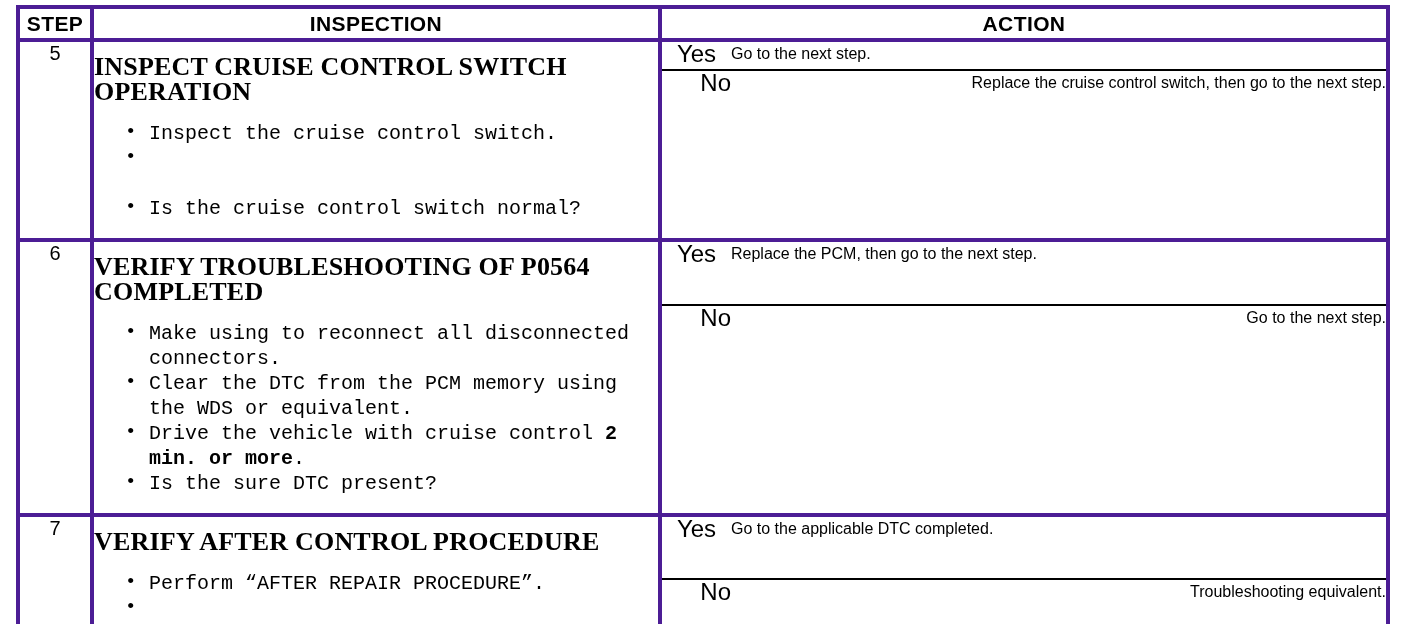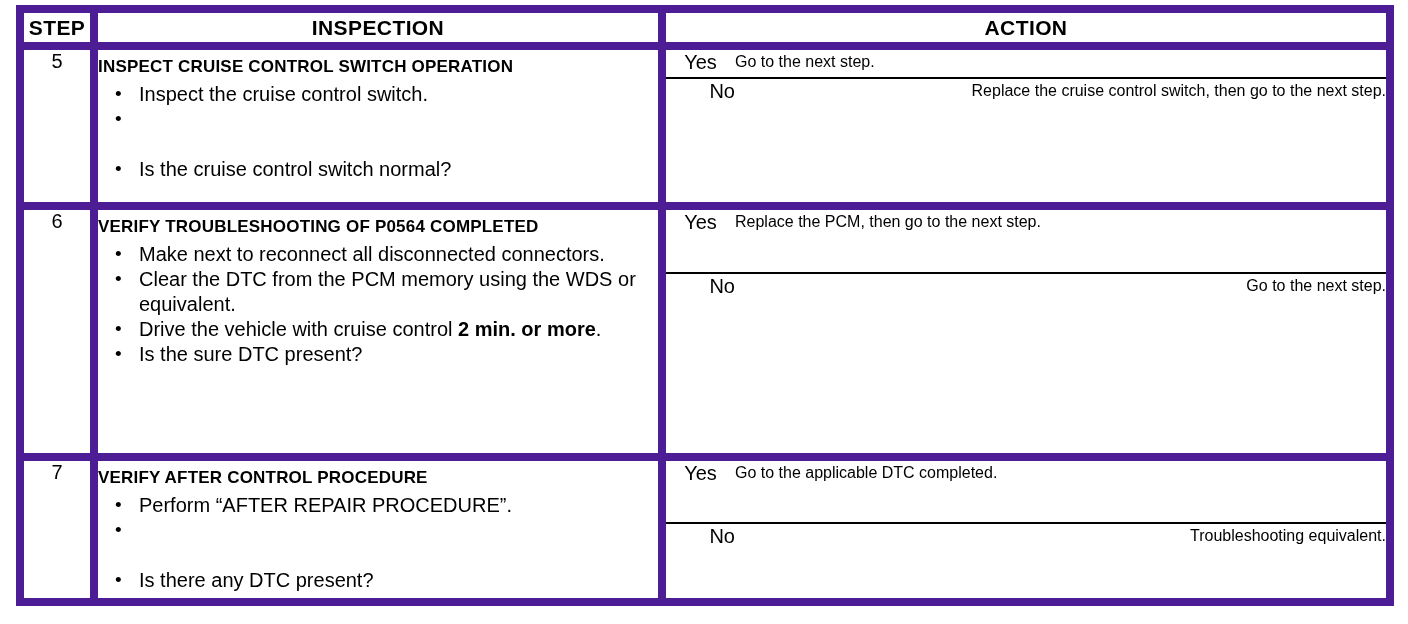--- a/index.html
+++ b/index.html
@@ -26,21 +26,21 @@
     position: absolute;
     left: 16px;
     top: 5px;
     width: 1370px;
     border-collapse: collapse;
     table-layout: fixed;
     background: #fff;
   }
 
   table.tsb td, table.tsb th {
-    border: 8px solid #4c1d95;
+    border: 4px solid #4c1d95;
     padding: 0;
     vertical-align: top;
     background: #fff;
   }
 
   
   thead th {
     text-align: center;
     font-weight: bold;
     font-size: 21px;
@@ -64,29 +64,31 @@
     font-weight: normal;
     padding-top: 6px;
   }
 
   
   td.insp {
     padding: 5px 6px 4px 8px;
   }
   .insp-title {
     font-weight: bold;
-    font-size: 17px;
+    font-size: 26px;
     line-height: 25px;
     letter-spacing: 0.2px;
-    margin: 4px 0 1px 0;
+    margin: 12px 0 1px 0;
+    font-family: Liberation Serif, serif;
   }
   ul.bullets {
     list-style: none;
-    margin: 3px;
-    padding: 0;
+    margin: 17px;
+    padding: 0;
+    font-family: Liberation Mono, monospace;
   }
   ul.bullets > li {
     position: relative;
     padding-left: 38px;
     font-size: 20px;
     line-height: 25px;
     margin: 0;
   }
   ul.bullets > li::before {
     content: "\2022";
@@ -116,21 +118,21 @@
     border-bottom: 2px solid #000;
     vertical-align: top;
   }
   table.inner tr:last-child td {
     border-bottom: none;
     text-align: right;
   }
   td.yn {
     width: 69px;
     text-align: center;
-    font-size: 20px;
+    font-size: 24px;
     line-height: 24px;
     padding: 3px 2px 3px 2px;
     border-right: 2px solid #000;
   }
   td.act {
     font-size: 16px;
     line-height: 24px;
     padding: 3px 4px 3px 8px;
   }
 </style>
@@ -181,21 +183,21 @@
           </tbody>
             </table>
         </td>
       </tr>
 
       <tr style="height:251px;">
         <td class="stepnum">6</td>
         <td class="insp">
           <div class="insp-title">VERIFY TROUBLESHOOTING OF P0564 COMPLETED</div>
           <ul class="bullets">
-            <li>Make next to reconnect all disconnected connectors.</li>
+            <li>Make using to reconnect all disconnected connectors.</li>
             <li>Clear the DTC from the PCM memory using the WDS or equivalent.</li>
             <li><span>Drive the vehicle with cruise control </span><b class="strong">2 min. or more</b><span>.</span></li>
             <li>Is the sure DTC present?</li>
           </ul>
         </td>
         <td class="ynact" colspan="2">
           <table class="inner">
             <tbody>
                 <tr style="height:63px;">
               <td class="yn">Yes</td>

